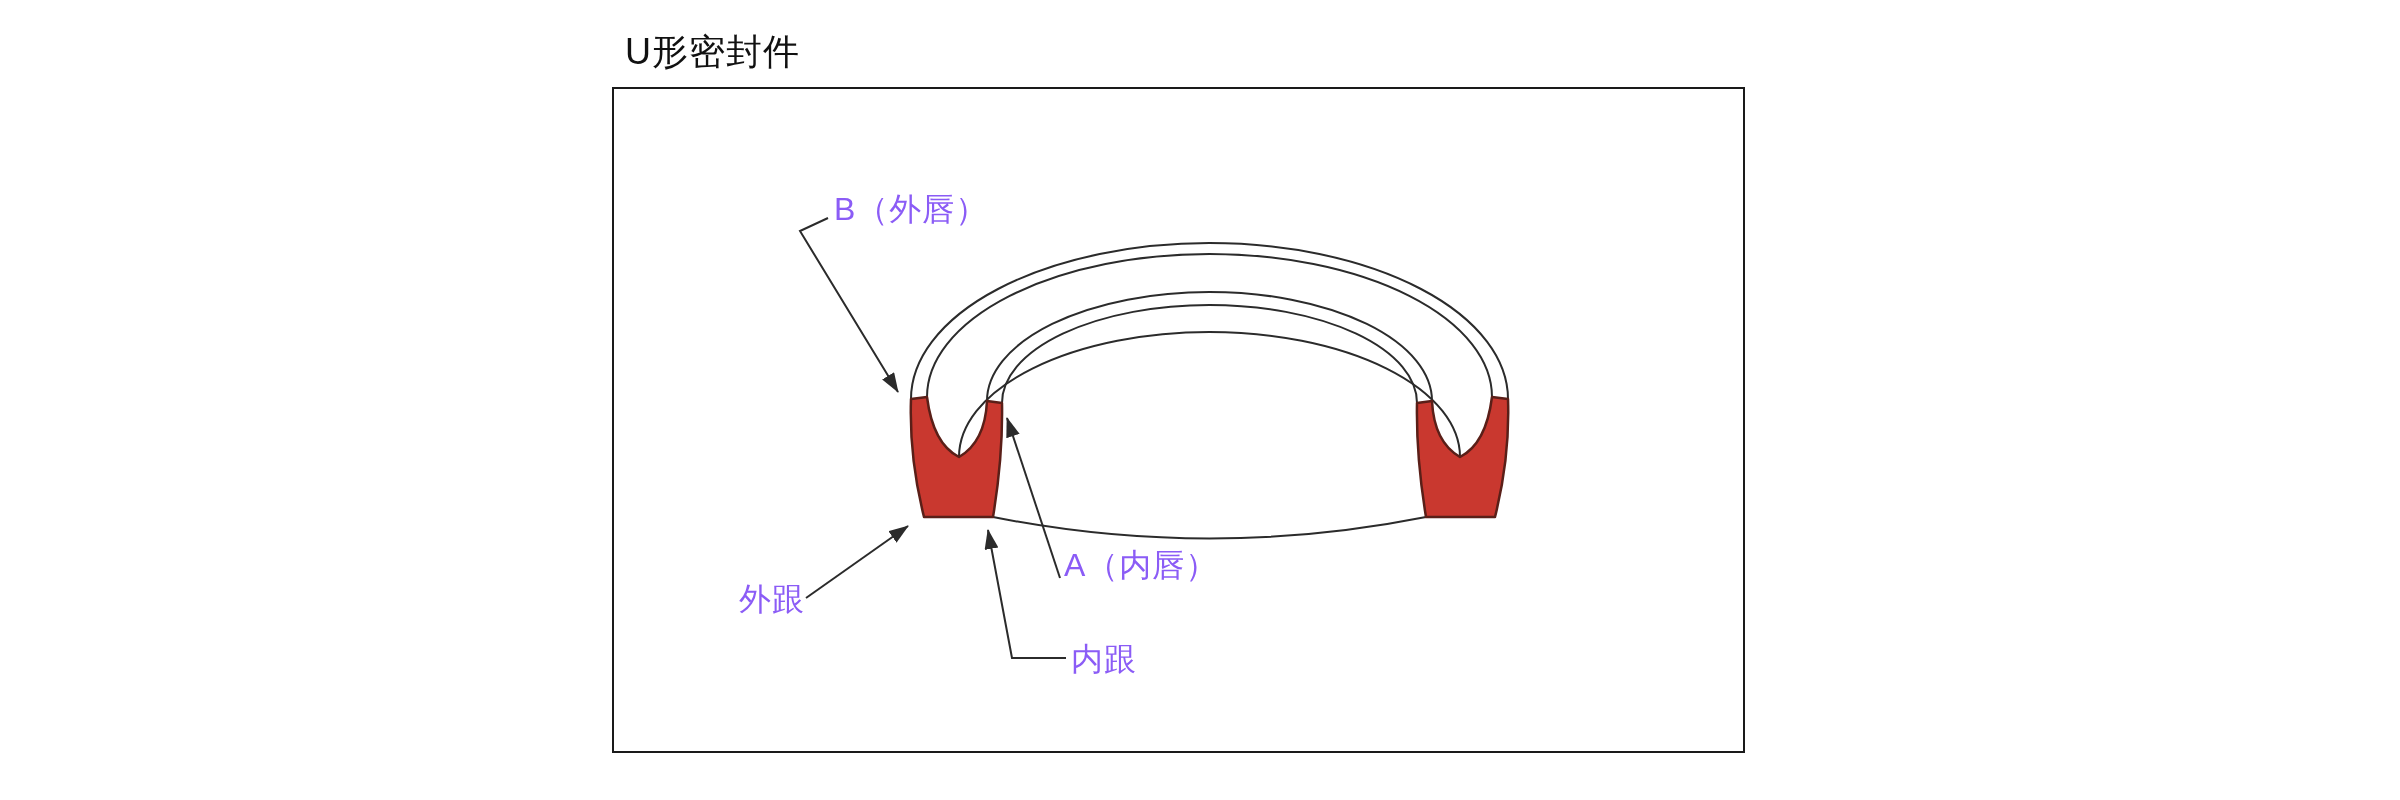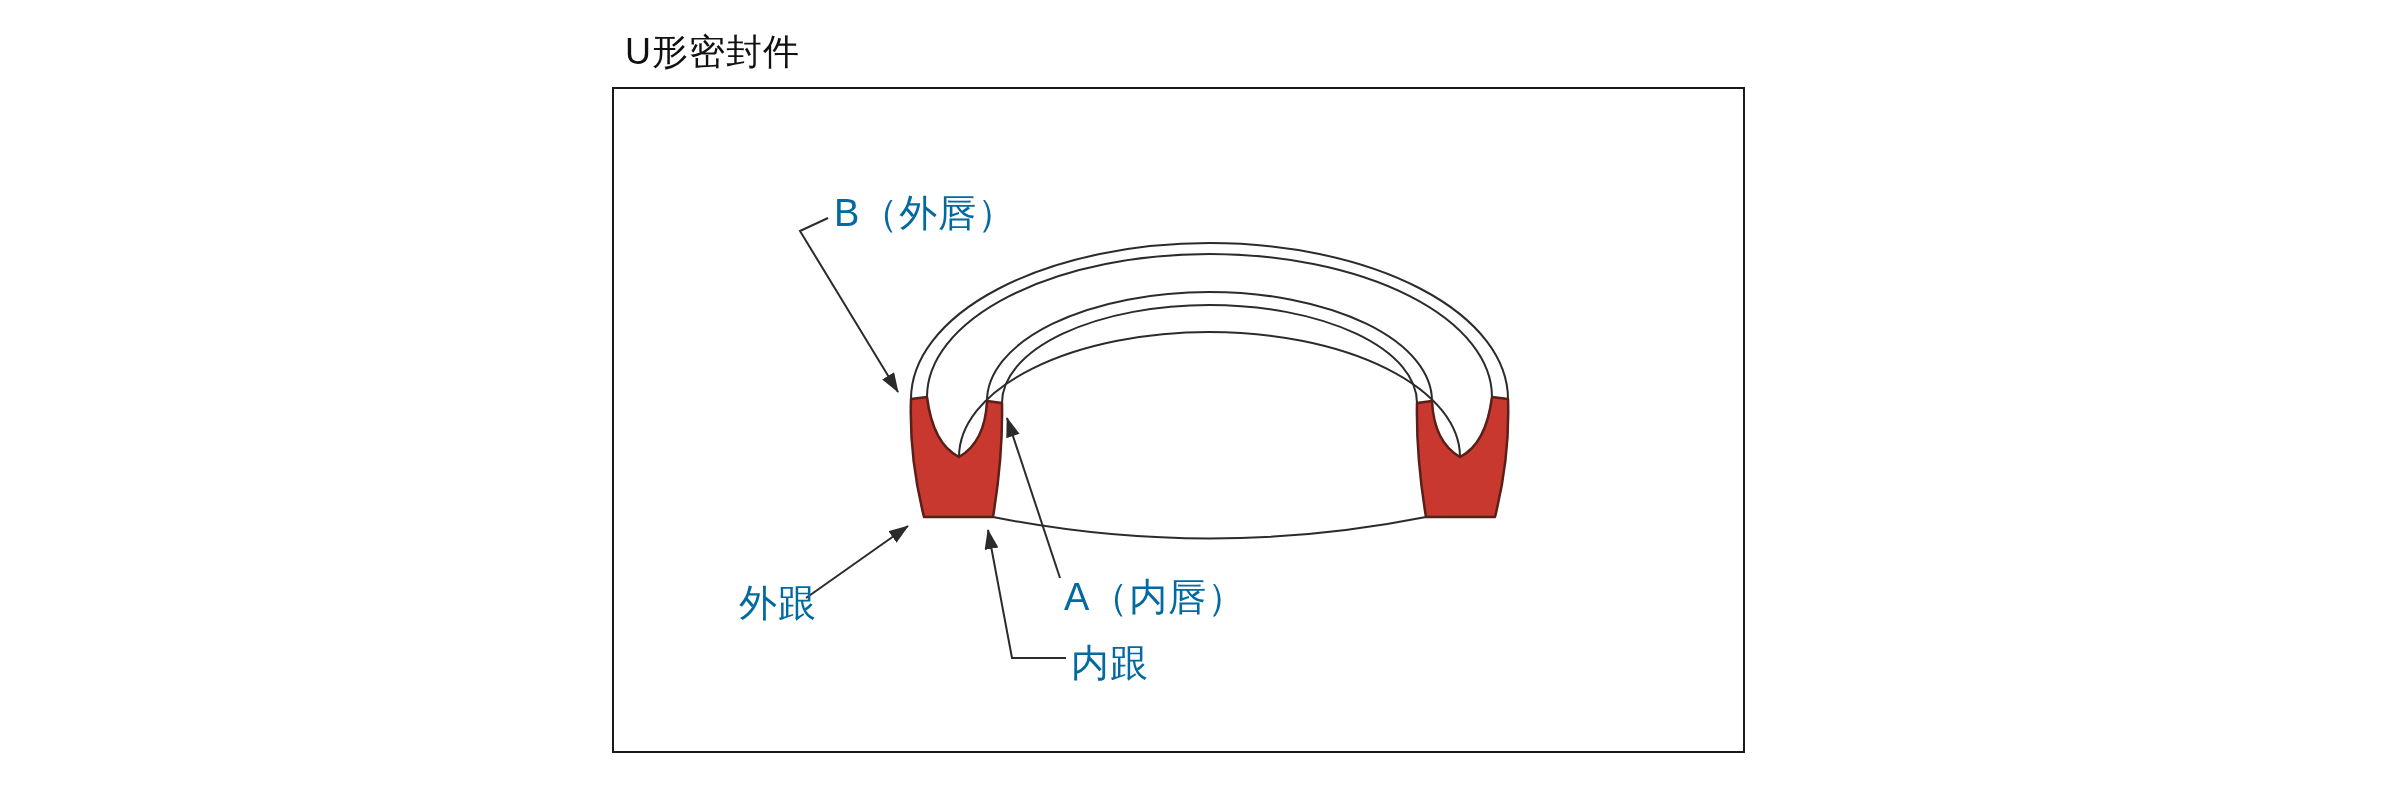--- a/index.html
+++ b/index.html
@@ -19,25 +19,25 @@
   }
   .frame{
     position:absolute;left:612px;top:87px;width:1133px;height:666px;
     border:2px solid var(--border);background:#fff;
   }
   .overlay-svg{position:absolute;left:0;top:0;width:2400px;height:800px;}
   .ring-line{fill:none;stroke:var(--line);stroke-width:2;}
   .seal-section{fill:var(--seal-fill);stroke:var(--seal-outline);stroke-width:2.5;stroke-linejoin:round;}
   .leader{fill:none;stroke:var(--line);stroke-width:2;}
   .callout{
-    position:absolute;font-size:38px;color:#0369a1;white-space:nowrap;letter-spacing:1px;
+    position:absolute;font-size:32px;color:#8b5cf6;white-space:nowrap;letter-spacing:1px;
   }
   .label-b{left:834px;top:188px;}
   .label-outer-heel{left:739px;top:578px;}
-  .label-a{left:1064px;top:572px;}
+  .label-a{left:1064px;top:544px;}
   .label-inner-heel{left:1071px;top:638px;text-align:right;}
 </style>
 </head>
 <body>
 
 <div class="page">
 
   <div class="diagram-title">U形密封件</div>
 
   <div class="frame"></div>

